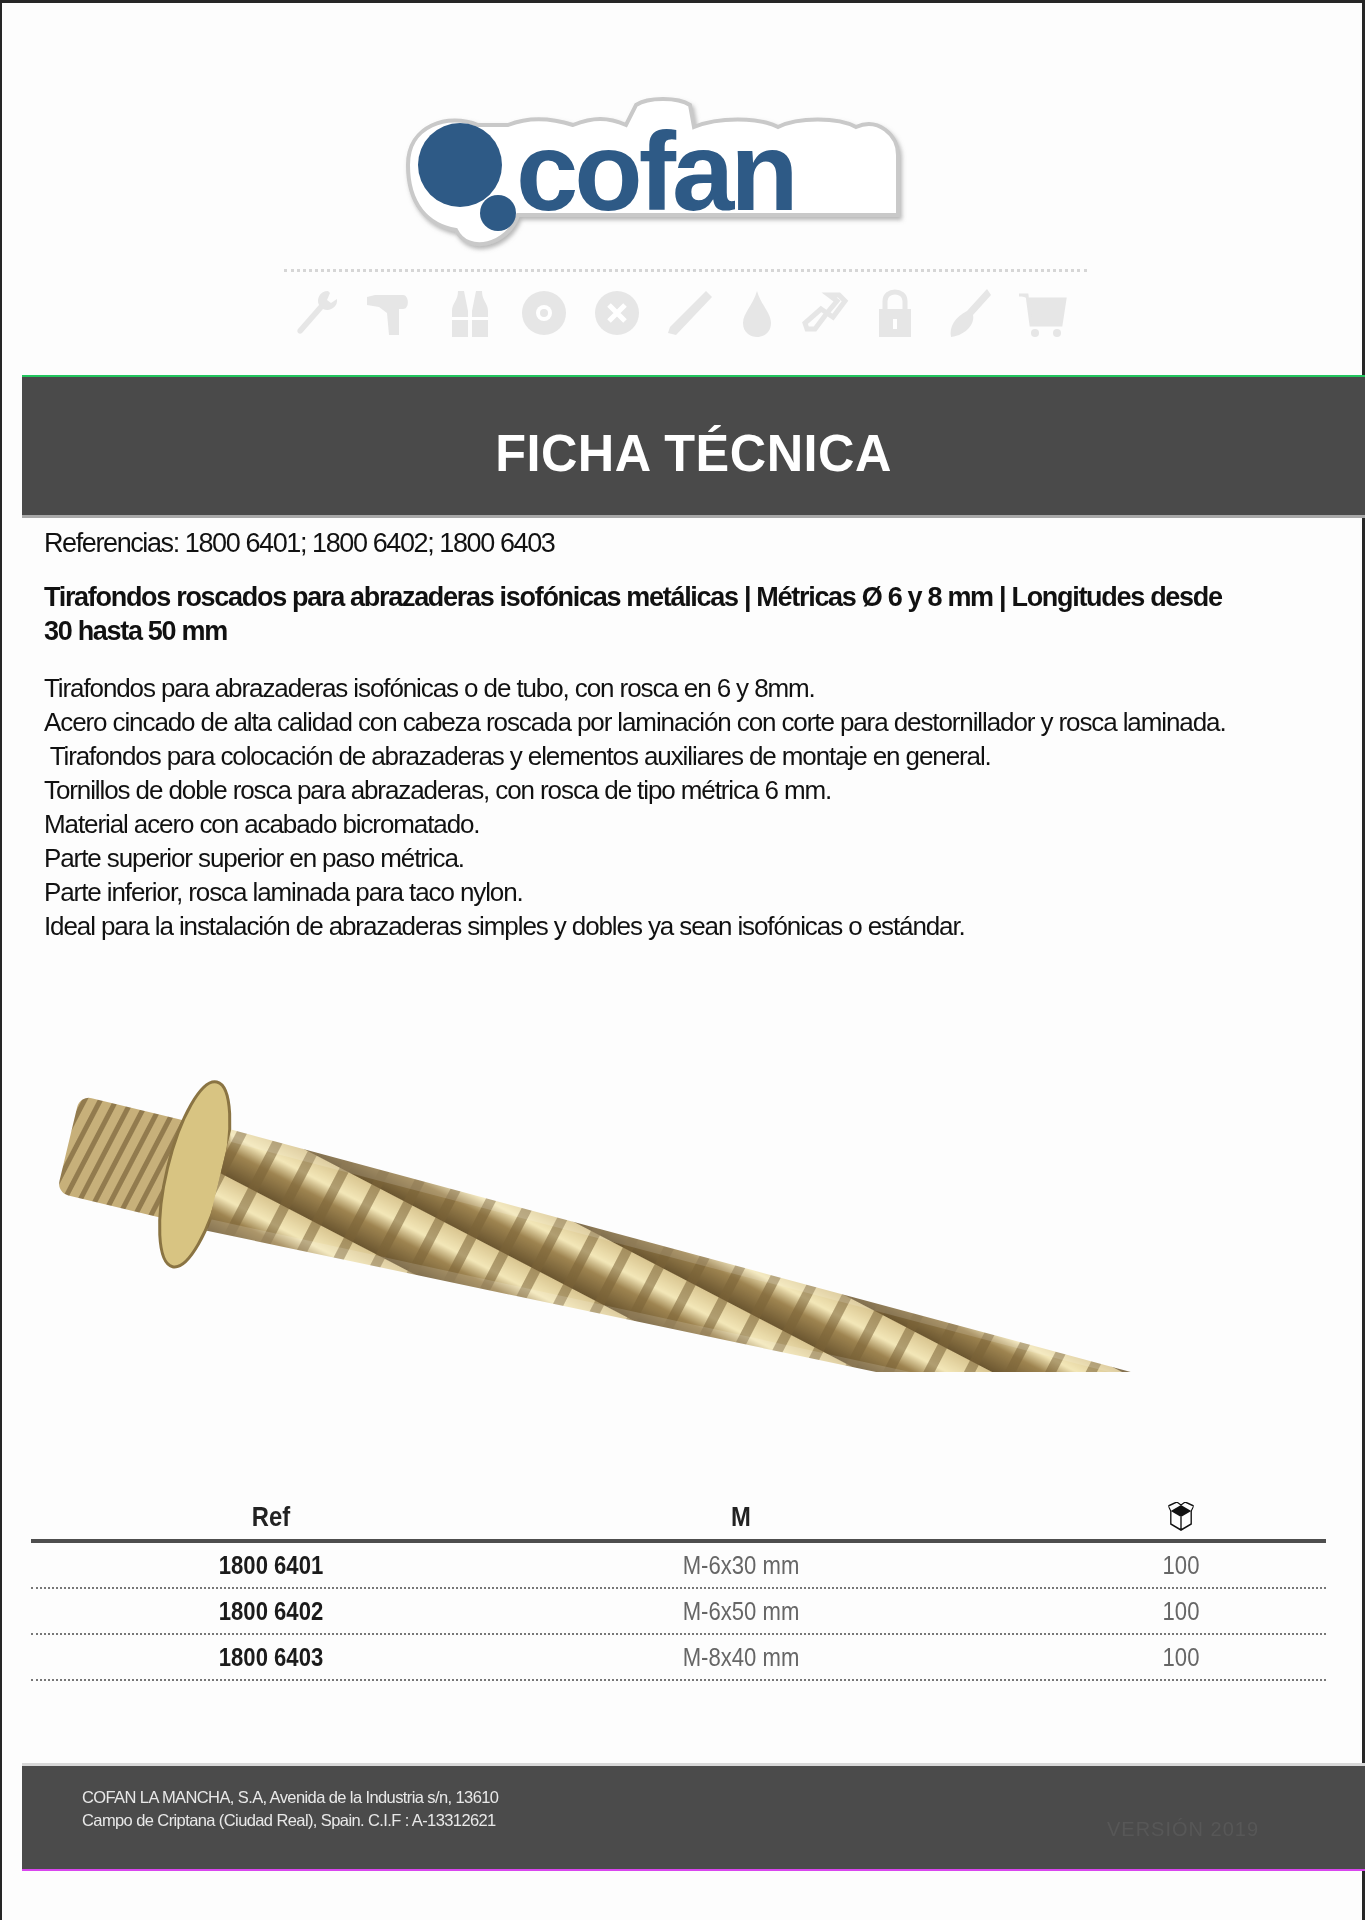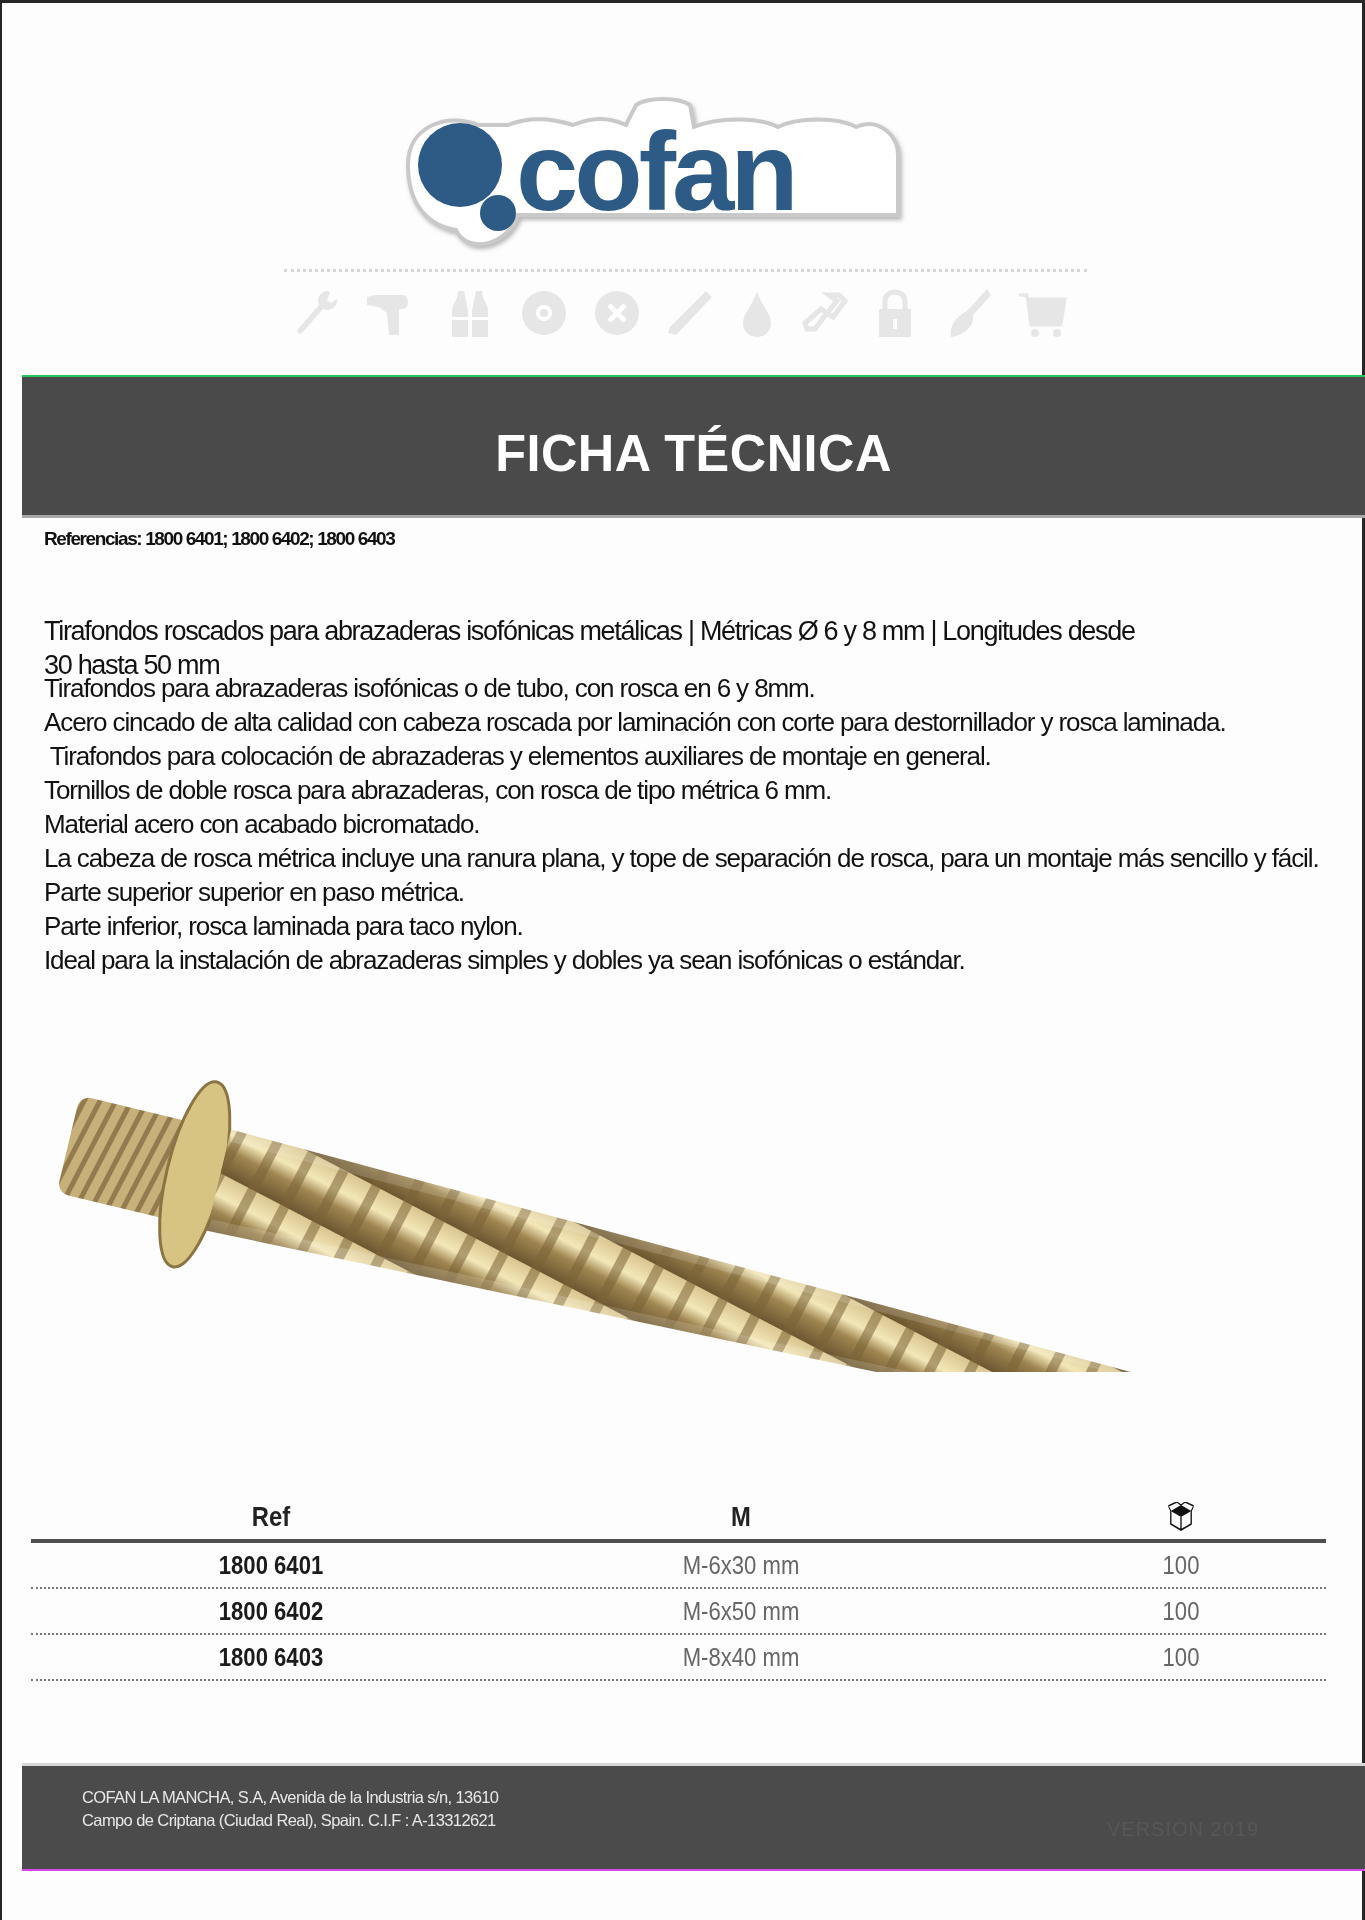--- a/index.html
+++ b/index.html
@@ -7,22 +7,22 @@
          font-family:"Liberation Sans", sans-serif; color:#111; }
   .frame { position:absolute; inset:0; border-top:3px solid #262626; border-left:2px solid #262626; border-right:3px solid #262626; box-sizing:border-box; pointer-events:none; }
   .logo { position:absolute; left:398px; top:95px; width:510px; height:160px; }
   .dots { position:absolute; left:284px; top:269px; width:803px; border-top:3px dotted #d6d6d6; }
   .icons { position:absolute; top:287px; left:0; width:1365px; height:52px; }
   .icons .ic { position:absolute; top:0; width:52px; height:52px; margin-left:-26px; }
   .band { position:absolute; left:22px; top:375px; width:1343px; height:143px; background:#4a4a4a;
           border-top:2px solid #22c55e; border-bottom:3px solid #a8a8a8; box-sizing:border-box; }
   .band h1 { margin:0; position:absolute; left:0; right:0; top:46px; text-align:center; color:#fff;
              font-size:52px; font-weight:bold; letter-spacing:0.5px; transform:scaleX(0.97); }
-  .refs { position:absolute; left:44px; top:528px; font-size:19px; font-weight:bold; letter-spacing:-1.4px; }
-  .heading { position:absolute; left:44px; top:580px; width:1270px; font-size:27px; font-weight:normal; line-height:34px; letter-spacing:-1.3px;margin-top:34px; }
+  .refs { position:absolute; left:44px; top:528px; font-size:27px; font-weight:normal; letter-spacing:-1.4px; }
+  .heading { position:absolute; left:44px; top:580px; width:1270px; font-size:27px; font-weight:bold; line-height:34px; letter-spacing:-1.3px; }
   .body-lines { position:absolute; left:44px; top:671px; font-size:26px; line-height:34px; letter-spacing:-1.1px; }
   .body-lines div { white-space:pre; }
   .screw { position:absolute; left:55px; top:1062px; width:1265px; height:310px; }
   .table { position:absolute; left:31px; top:1495px; width:1295px;text-align:center; }
   .trow { position:relative; height:44px; }
   .thead { height:44px; border-bottom:4px solid #4e4e4e; }
   .cell { position:absolute; top:0; height:100%; display:flex; align-items:center; justify-content:center; font-size:26px; }
   .c1 { left:0; width:480px; } .c2 { left:480px; width:460px; } .c3 { left:940px; width:420px; }
   .thead .cell { font-weight:bold; font-size:28px; color:#222; transform:scaleX(0.85); }
   .drow { border-bottom:2px dotted #777; }
@@ -108,21 +108,20 @@
   <div>Tirafondos roscados para abrazaderas isofónicas metálicas | Métricas Ø 6 y 8 mm | Longitudes desde</div>
   <div>30 hasta 50 mm</div>
 </div>
 
 <div class="body-lines">
   <div>Tirafondos para abrazaderas isofónicas o de tubo, con rosca en 6 y 8mm.</div>
   <div>Acero cincado de alta calidad con cabeza roscada por laminación con corte para destornillador y rosca laminada.</div>
   <div> Tirafondos para colocación de abrazaderas y elementos auxiliares de montaje en general.</div>
   <div>Tornillos de doble rosca para abrazaderas, con rosca de tipo métrica 6 mm.</div>
   <div>Material acero con acabado bicromatado.</div>
-  <div>La cabeza de rosca métrica incluye una ranura plana, y tope de separación de rosca, para un montaje más sencillo y fácil.</div>
   <div>Parte superior superior en paso métrica.</div>
   <div>Parte inferior, rosca laminada para taco nylon.</div>
   <div>Ideal para la instalación de abrazaderas simples y dobles ya sean isofónicas o estándar.</div>
 </div>
 
 <svg class="screw" viewBox="0 0 1265 310">
   <defs>
     <linearGradient id="metal" x1="0" y1="0" x2="0" y2="1">
       <stop offset="0" stop-color="#d9c590"></stop>
       <stop offset="0.35" stop-color="#f3e7b8"></stop>

